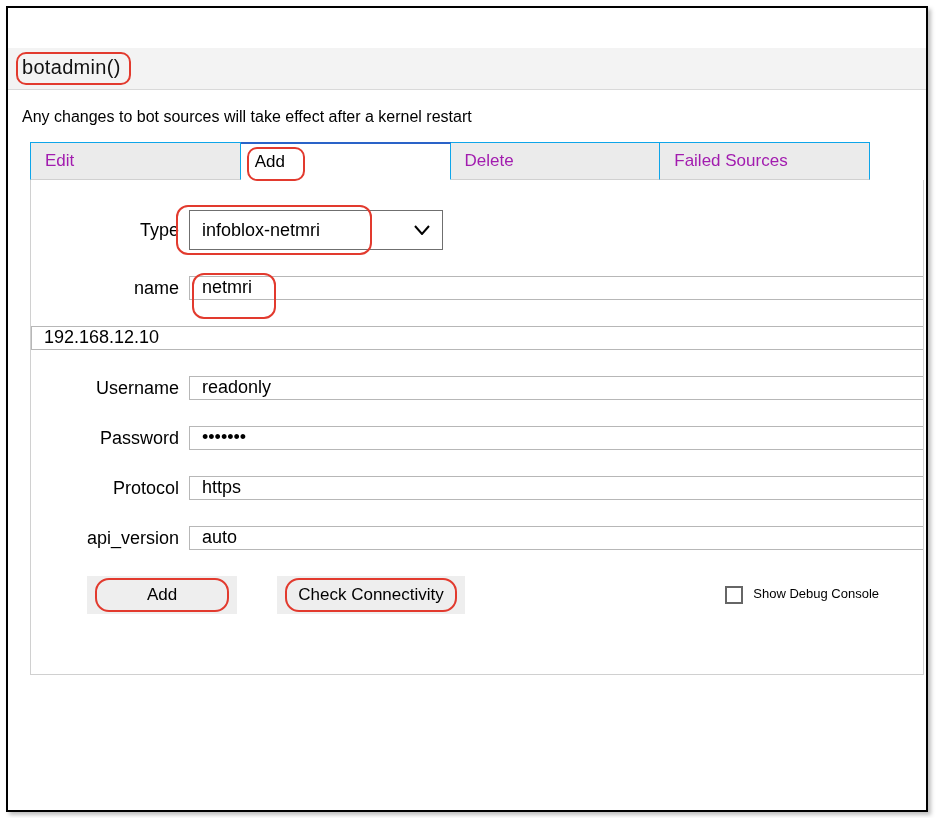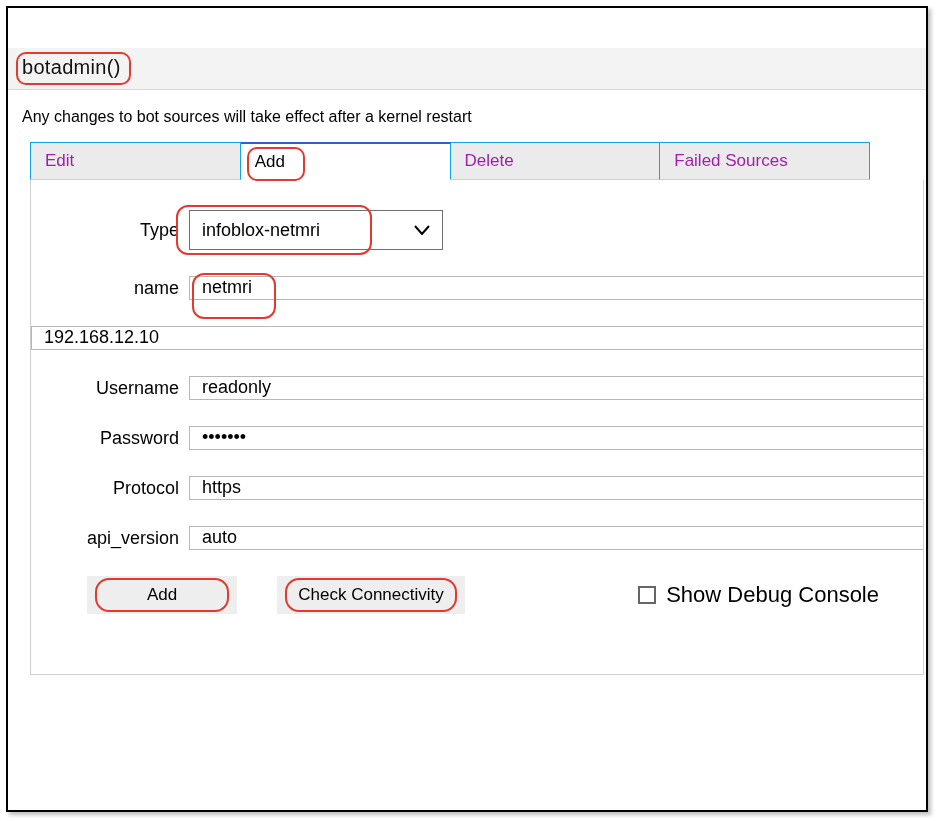--- a/index.html
+++ b/index.html
@@ -131,22 +131,21 @@
       display: flex;
       align-items: center;
       justify-content: center;
     }
     .btn.add { width: 150px; padding: 0; }
     .btn.conn { width: 188px; padding: 0; }
     .chk-wrap {
       margin-left: auto;
       margin-right: 44px;
       display: flex;
-      align-items: center;
-      font-size: 22px;
+      font-size: 13px;
     }
     .chk {
       width: 18px;
       height: 18px;
       border: 2px solid #666;
       margin-right: 10px;
       background: #fff;
     }
     
     .ring {

